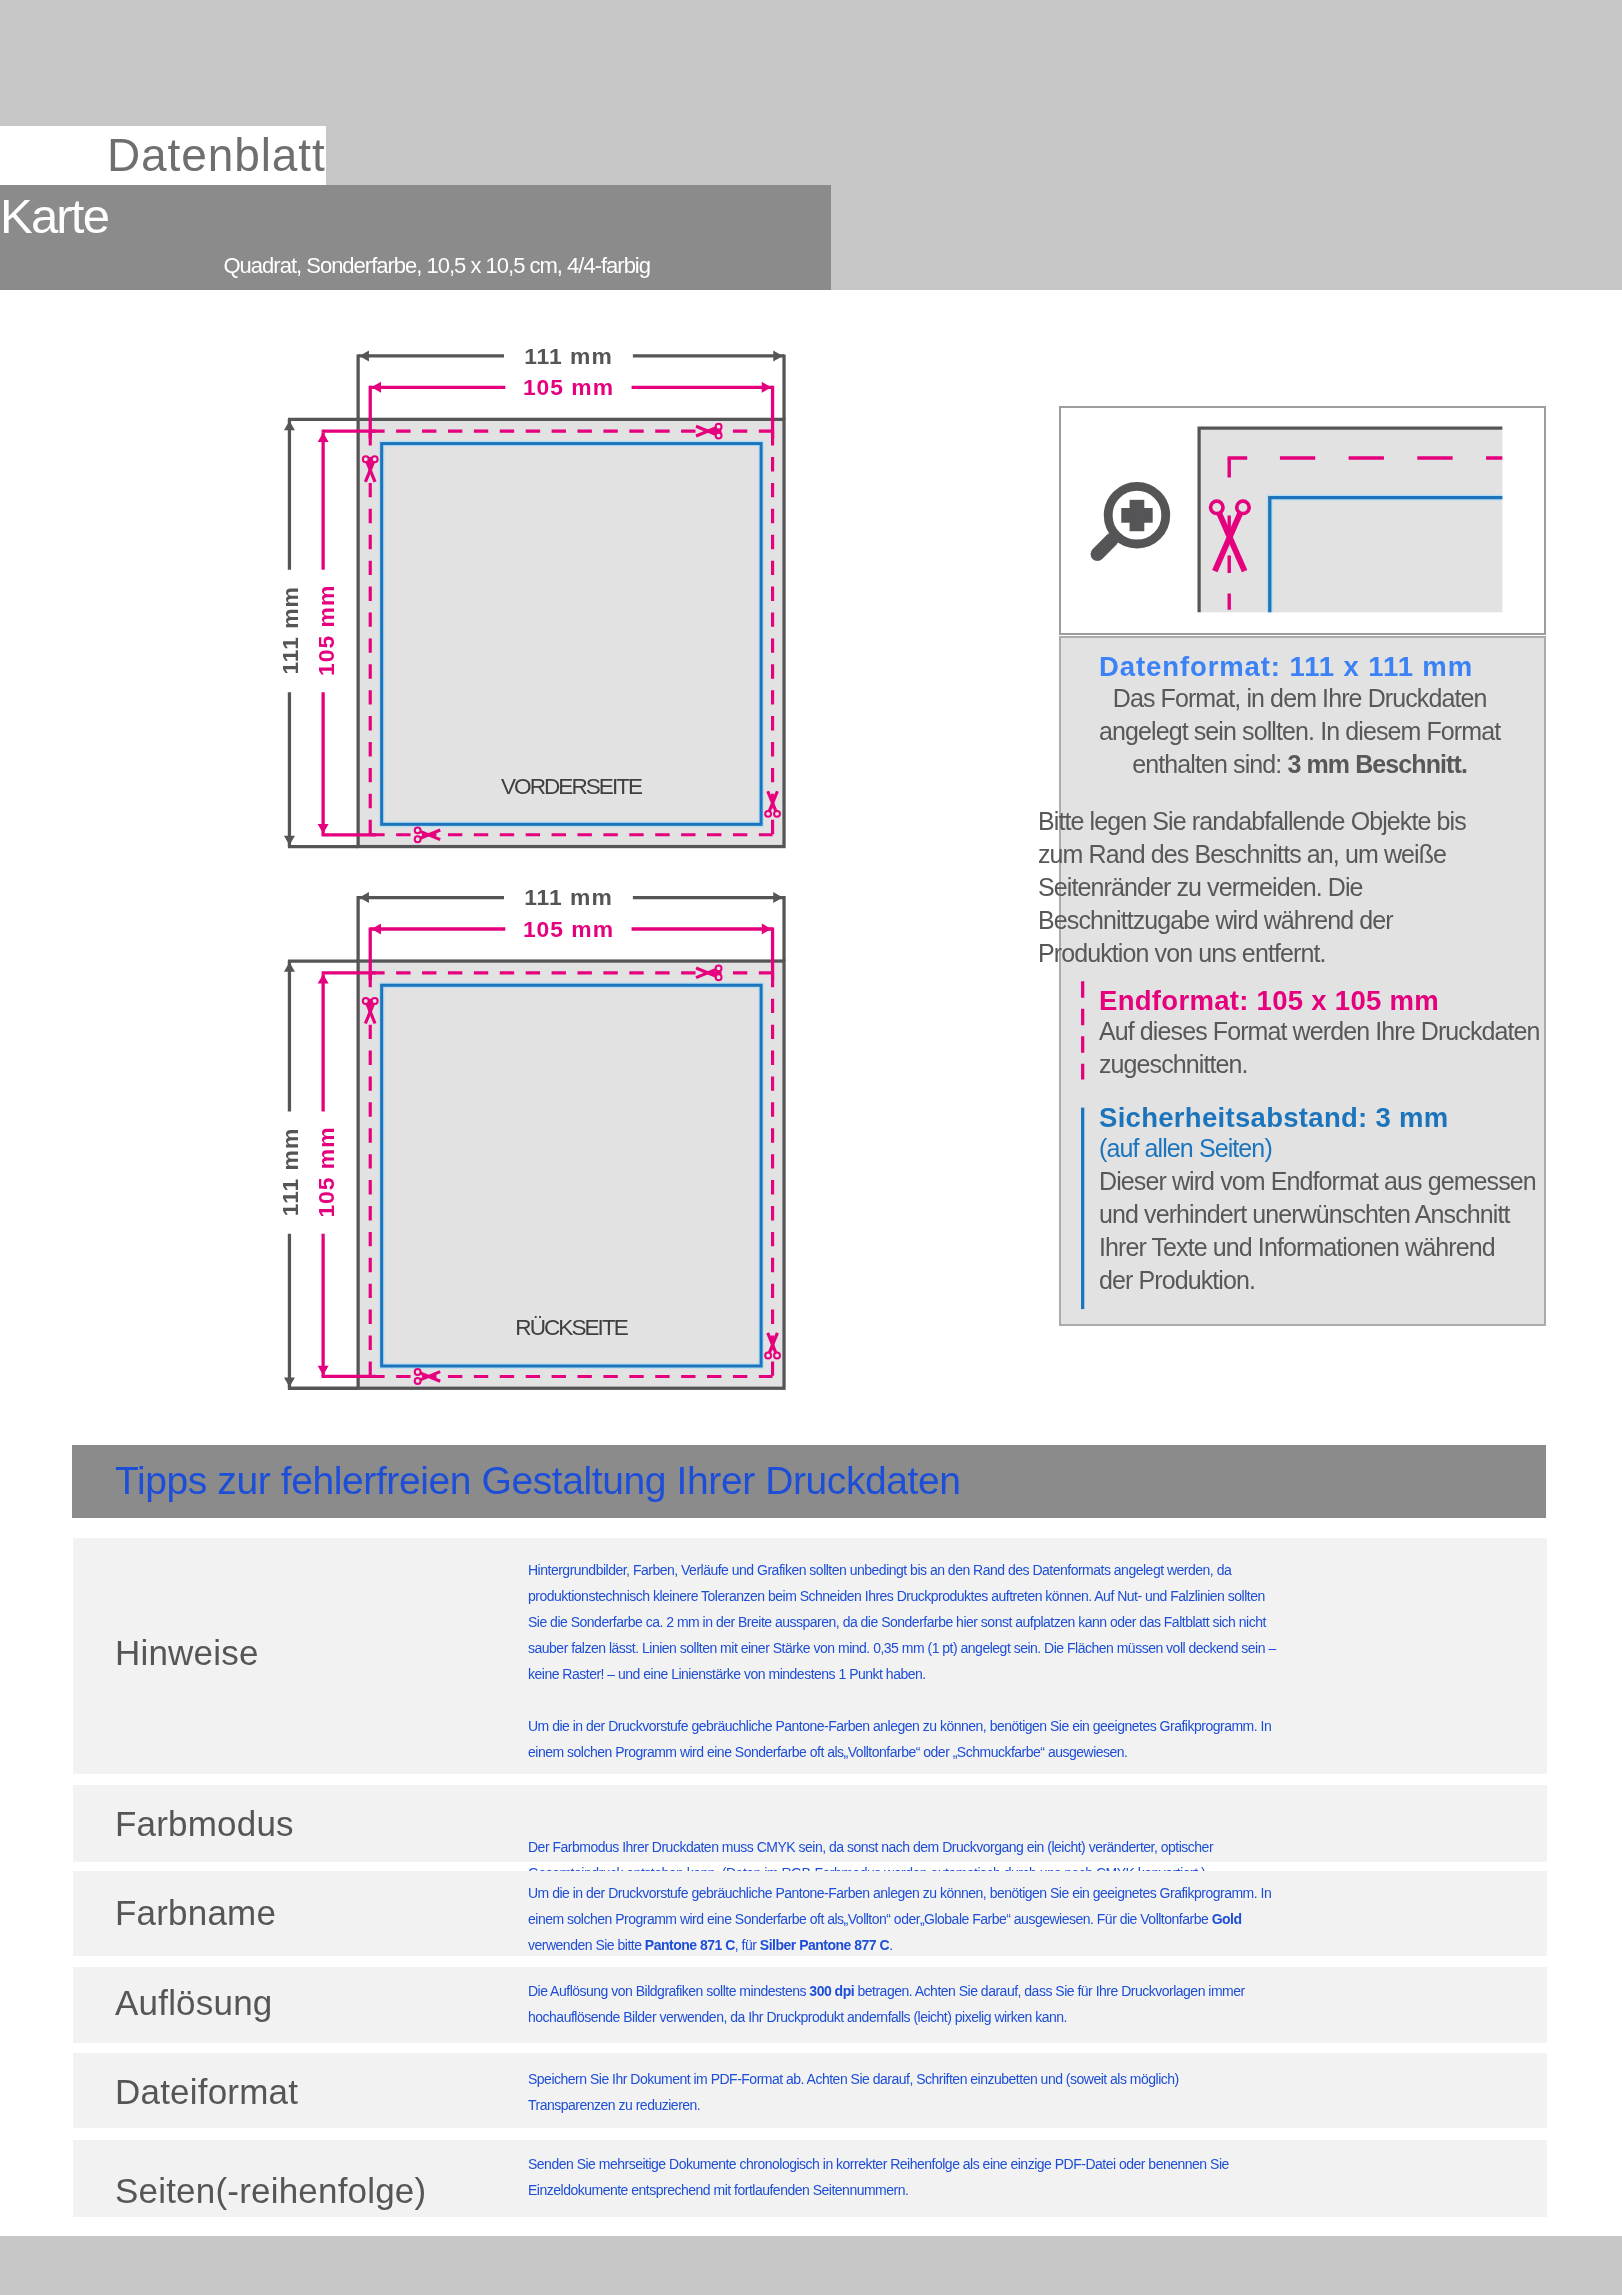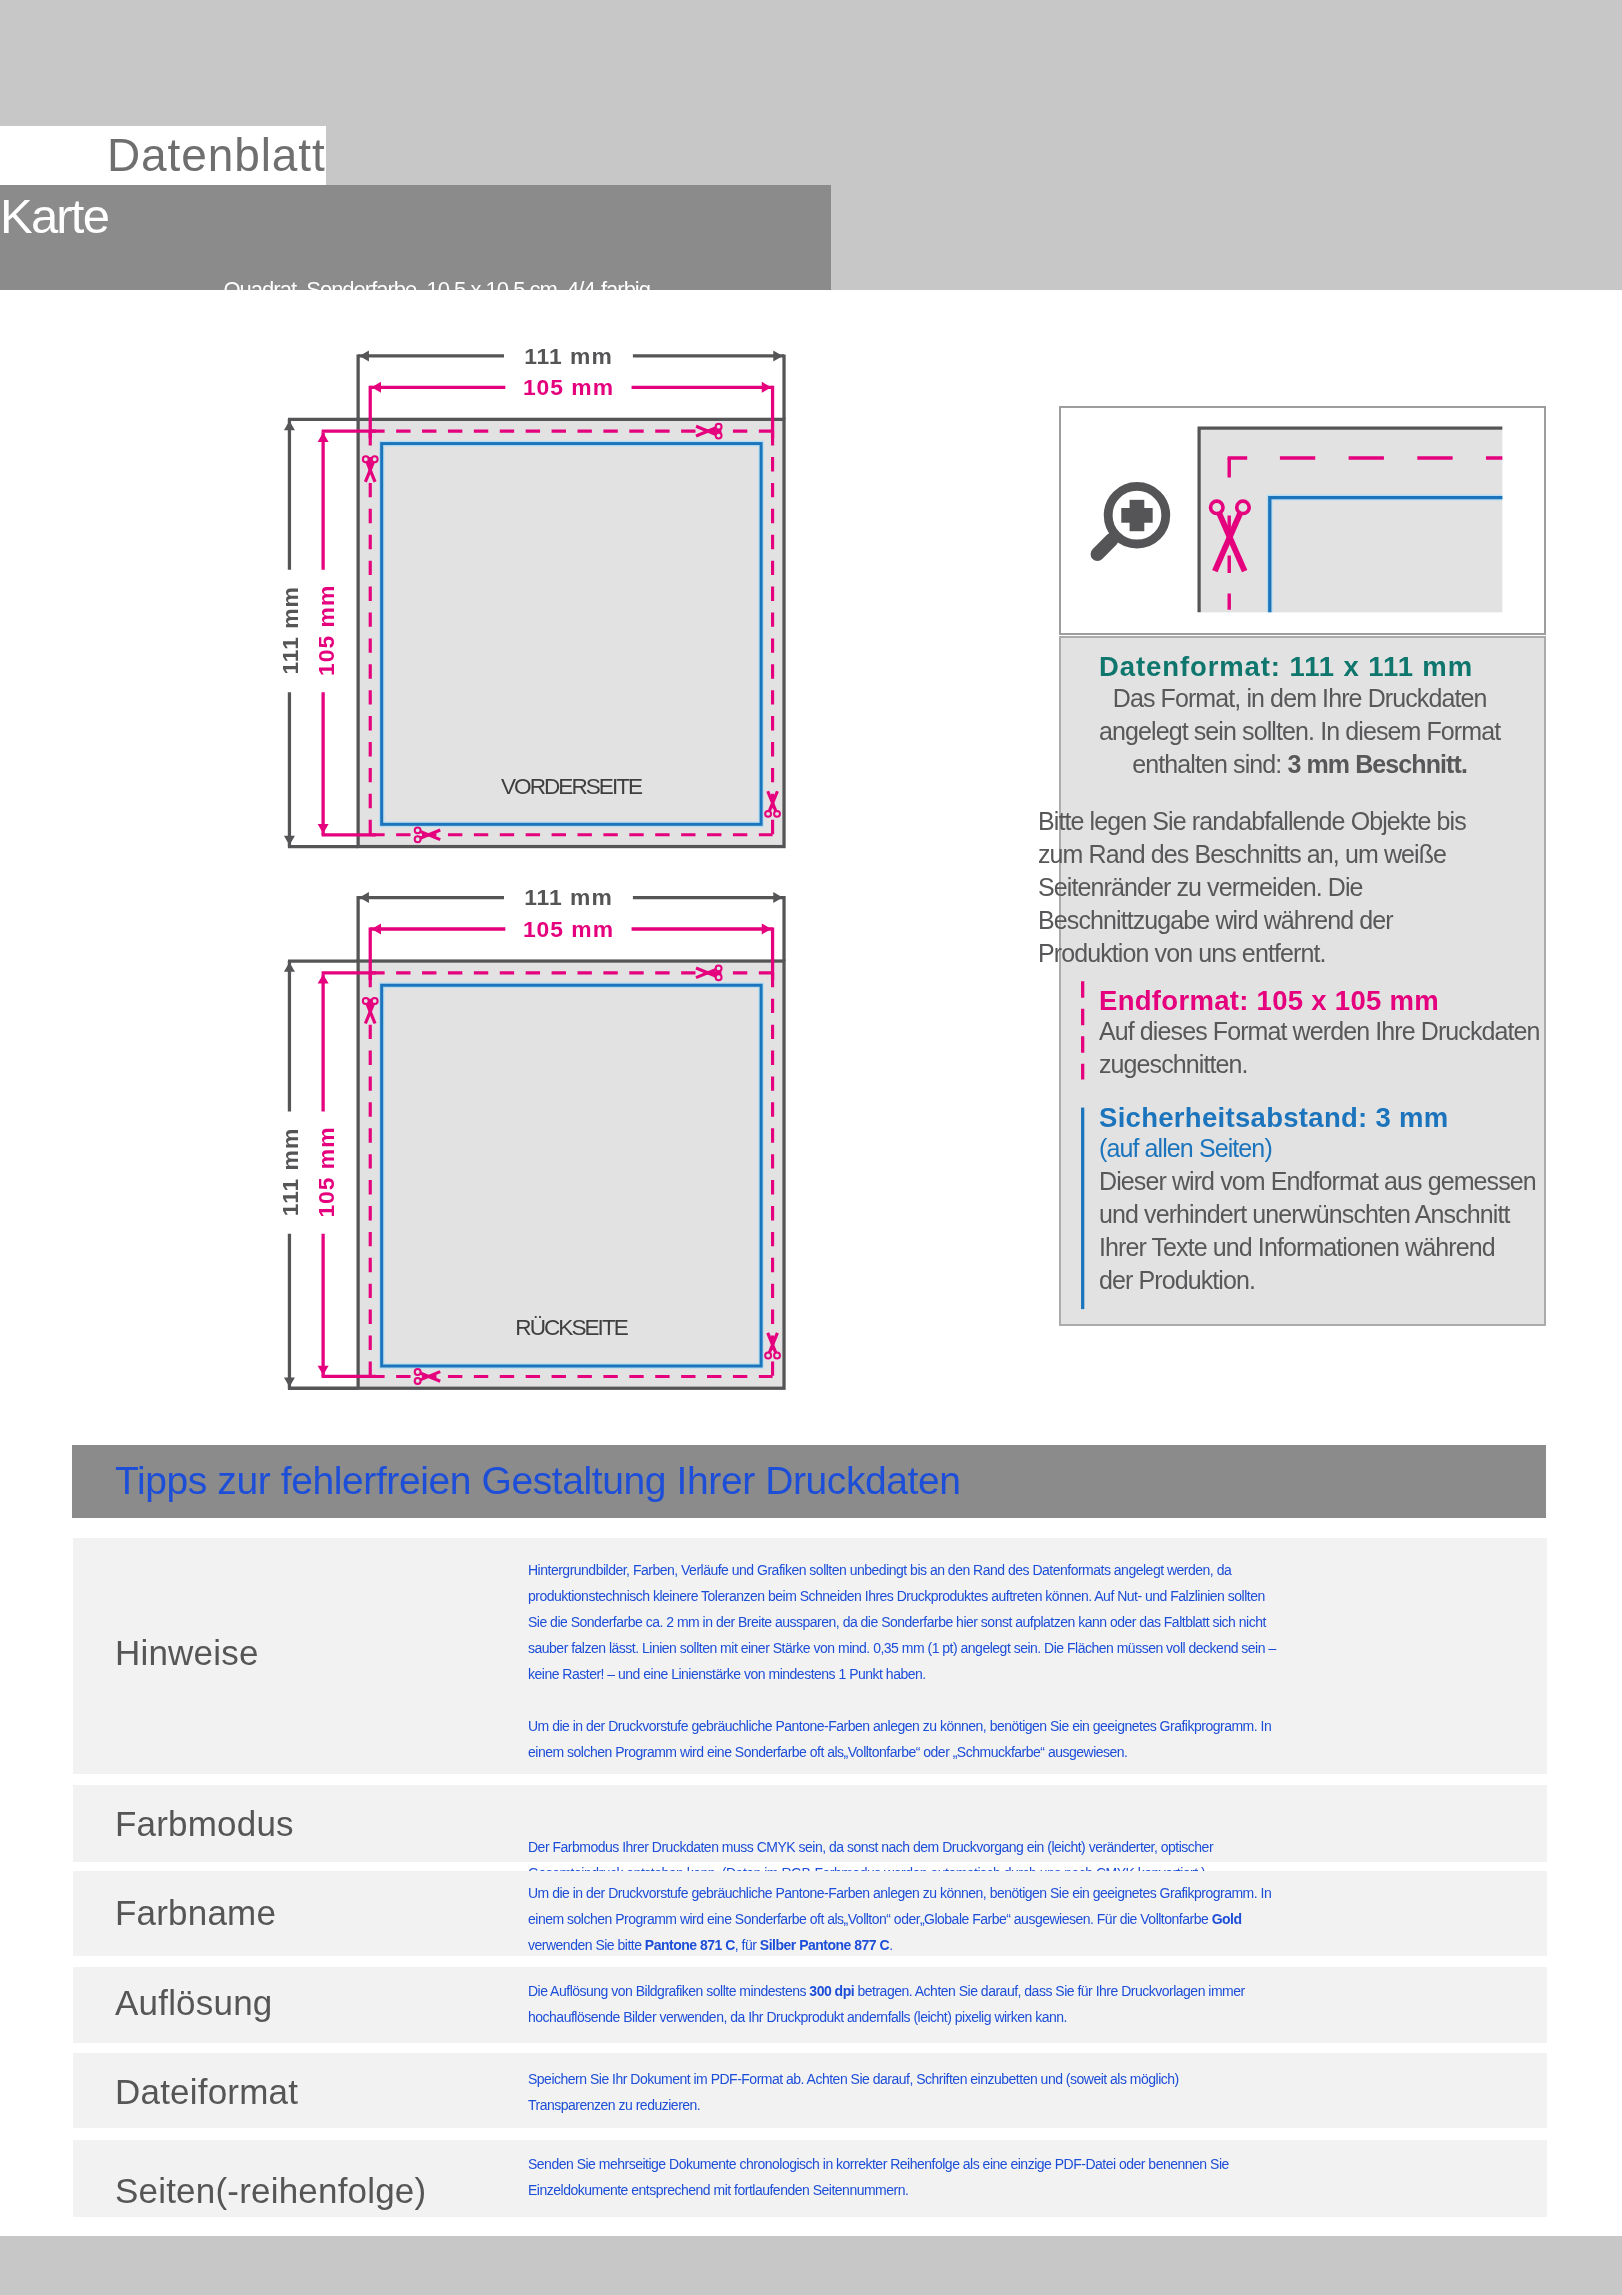--- a/index.html
+++ b/index.html
@@ -17,27 +17,27 @@
 <div class="abs" style="left:0;top:0;width:1623px;height:290px;background:#c7c7c7;"></div>
 
 <div class="abs" style="left:0;top:126px;width:326px;height:61px;background:#ffffff;"></div>
 
 <div class="abs" style="left:59px;top:132px;font-size:46px;line-height:46px;letter-spacing:0.9px;color:#6f6f6f;margin-left:48px;">Datenblatt</div>
 
 <div class="abs" style="left:0;top:185px;width:831px;height:105px;background:#8b8b8b;"></div>
 
 <div class="abs" style="left:0;top:192px;width:775px;font-size:49px;line-height:49px;letter-spacing:-1.8px;color:#ffffff;text-align:left;">Karte</div>
 
-<div class="abs" style="left:0;top:255px;width:650px;font-size:22px;line-height:22px;letter-spacing:-1px;color:#ffffff;text-align:right;margin-top:24px;">Quadrat, Sonderfarbe, 10,5 x 10,5 cm, 4/4-farbig</div>
+<div class="abs" style="left:0;top:255px;width:650px;font-size:22px;line-height:22px;letter-spacing:-1px;color:#ffffff;text-align:right;">Quadrat, Sonderfarbe, 10,5 x 10,5 cm, 4/4-farbig</div>
 
 <div class="abs" style="left:1059px;top:406px;width:487px;height:229px;background:#ffffff;border:2.6px solid #9d9d9d;box-sizing:border-box;"></div>
 
 <div class="abs" style="left:1059px;top:636px;width:487px;height:690px;background:#e2e2e2;border:2px solid #ababab;box-sizing:border-box;"></div>
 
-<div class="abs" style="left:1099px;top:653px;font-size:27.5px;line-height:27.5px;letter-spacing:0.9px;font-weight:bold;color:#0f766e;">Datenformat: 111 x 111 mm</div>
+<div class="abs" style="left:1099px;top:653px;font-size:27.5px;line-height:27.5px;letter-spacing:0.9px;font-weight:bold;color:#3b82f6;">Datenformat: 111 x 111 mm</div>
 
 <div class="abs rb" style="left:1099px;top:682px;text-align:center;">
 Das Format, in dem Ihre Druckdaten<br>
 angelegt sein sollten. In diesem Format<br>
 enthalten sind: <b>3 mm Beschnitt.</b>
 </div>
 
 <div class="abs rb" style="left:1038px;top:805px;">
 Bitte legen Sie randabfallende Objekte bis<br>
 zum Rand des Beschnitts an, um weiße<br>

